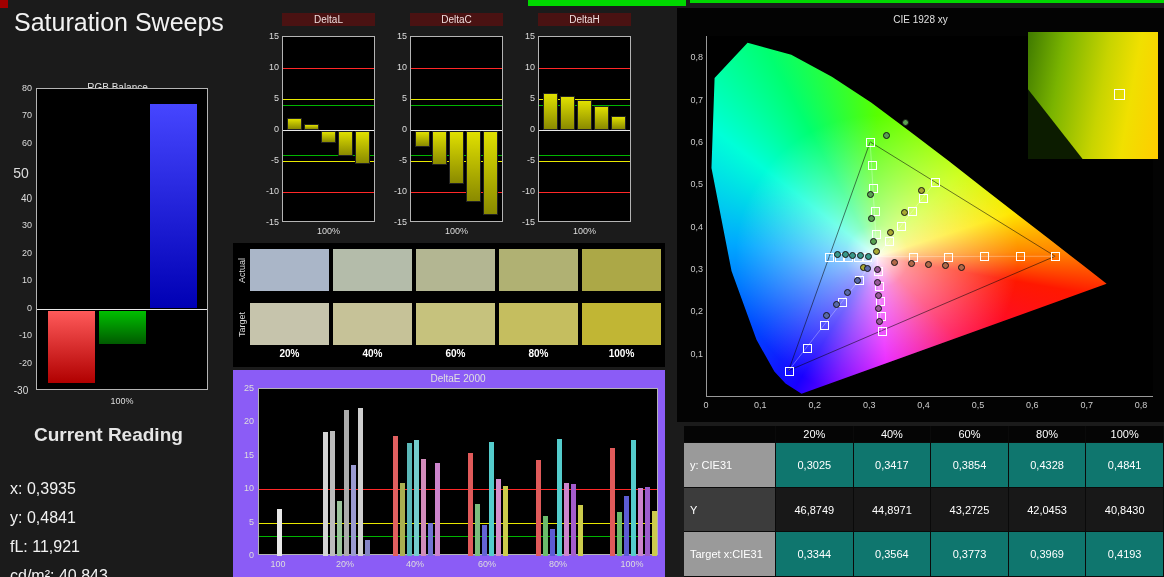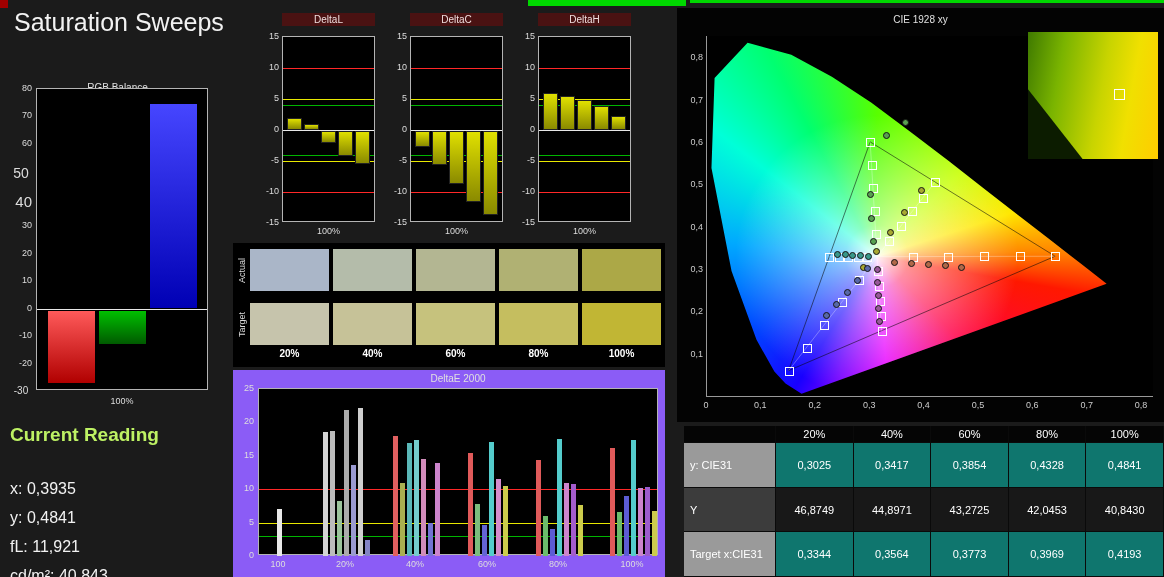--- a/index.html
+++ b/index.html
@@ -32,21 +32,21 @@
   .trow{display:flex;flex:1;}
   .trow.thead{flex:none;height:17px;}
   .tcell{flex:1;display:flex;align-items:center;justify-content:center;font-size:11px;border-right:1px solid #0a0a0a;border-bottom:1px solid #0a0a0a;color:#fff;}
   .tlabel{width:92px;flex:none;justify-content:flex-start;padding-left:6px;box-sizing:border-box;}
   .thead .tcell{background:#050505;}
   .dark .tlabel{background:#3c3c3c;}
   .dark .tcell.tval{background:#181818;}
   .light .tlabel{background:#9a9a9a;}
   .light .tcell.tval{background:#0f766e;}
   #reading-panel{position:absolute;left:10px;top:424px;width:215px;height:150px;}
-  #reading-heading{font-size:19px;font-weight:bold;color:#bef264;}
+  #reading-heading{font-size:19px;font-weight:bold;color:#e5e5e5;margin-left:24px;}
   .rotlabel{position:absolute;writing-mode:vertical-rl;transform:rotate(180deg);font-size:9px;color:#ddd;display:flex;align-items:center;justify-content:center;}
 </style>
 </head>
 <body>
 
 <div id="root">
 
   <div class="abs" id="corner-red" style="left: 0px; top: 0px; width: 8px; height: 8px; background: rgb(160, 0, 0);"></div>
   <div class="abs" id="strip1" style="left: 528px; top: 0px; width: 158px; height: 6px; background: rgb(0, 216, 0);"></div>
   <div class="abs" id="strip2" style="left: 690px; top: 0px; width: 474px; height: 3px; background: rgb(0, 216, 0);"></div>
@@ -59,21 +59,21 @@
         <div style="position: absolute; left: 0px; right: 0px; top: 219.636px; height: 1px; background: rgb(232, 232, 232);"></div>
         <div style="position: absolute; left: 10px; width: 49px; top: 220.636px; height: 74.1273px; background: linear-gradient(rgb(255, 90, 90), rgb(176, 0, 0)); border: 1px solid rgb(0, 0, 0); box-sizing: border-box;"></div>
         <div style="position: absolute; left: 61px; width: 49px; top: 220.636px; height: 35.6909px; background: linear-gradient(rgb(0, 192, 0), rgb(0, 90, 0)); border: 1px solid rgb(0, 0, 0); box-sizing: border-box;"></div>
         <div style="position: absolute; left: 112px; width: 49px; top: 13.7273px; height: 205.909px; background: linear-gradient(rgb(70, 70, 255), rgb(0, 0, 180)); border: 1px solid rgb(0, 0, 0); box-sizing: border-box;"></div>
       </div>
     <div class="xlabel" style="left:26px;top:326px;width:172px;">100%</div>
   <div style="position: absolute; left: 0px; top: 13px; width: 22px; text-align: right; font-size: 9px; color: rgb(221, 221, 221);">80</div>
       <div style="position: absolute; left: 0px; top: 40.4545px; width: 22px; text-align: right; font-size: 9px; color: rgb(221, 221, 221);">70</div>
       <div style="position: absolute; left: 0px; top: 67.9091px; width: 22px; text-align: right; font-size: 9px; color: rgb(221, 221, 221);">60</div>
       <div style="position: absolute; left: 0px; top: 95.3636px; width: 22px; text-align: center; font-size: 14px; color: rgb(221, 221, 221);">50</div>
-      <div style="position: absolute; left: 0px; top: 122.818px; width: 22px; text-align: right; font-size: 15px; color: rgb(221, 221, 221);">40</div>
+      <div style="position: absolute; left: 0px; top: 122.818px; width: 22px; text-align: right; font-size: 10px; color: rgb(221, 221, 221);">40</div>
       <div style="position: absolute; left: 0px; top: 150.273px; width: 22px; text-align: right; font-size: 9px; color: rgb(221, 221, 221);">30</div>
       <div style="position: absolute; left: 0px; top: 177.727px; width: 22px; text-align: right; font-size: 9px; color: rgb(221, 221, 221);">20</div>
       <div style="position: absolute; left: 0px; top: 205.182px; width: 22px; text-align: right; font-size: 9px; color: rgb(221, 221, 221);">10</div>
       <div style="position: absolute; left: 0px; top: 232.636px; width: 22px; text-align: right; font-size: 9px; color: rgb(221, 221, 221);">0</div>
       <div style="position: absolute; left: 0px; top: 260.091px; width: 22px; text-align: right; font-size: 9px; color: rgb(221, 221, 221);">-10</div>
       <div style="position: absolute; left: 0px; top: 287.545px; width: 22px; text-align: right; font-size: 9px; color: rgb(221, 221, 221);">-20</div>
       <div style="position: absolute; left: 0px; top: 315px; width: 22px; text-align: center; font-size: 10px; color: rgb(221, 221, 221);">-30</div>
     </section>
 
   <section class="abs" id="delta-panel-0" style="left:262px;top:10px;width:116px;height:230px;">

